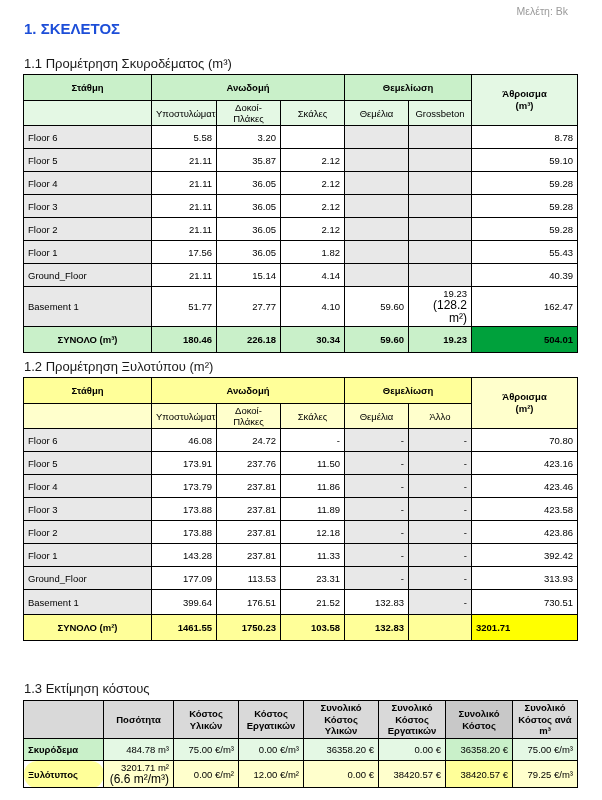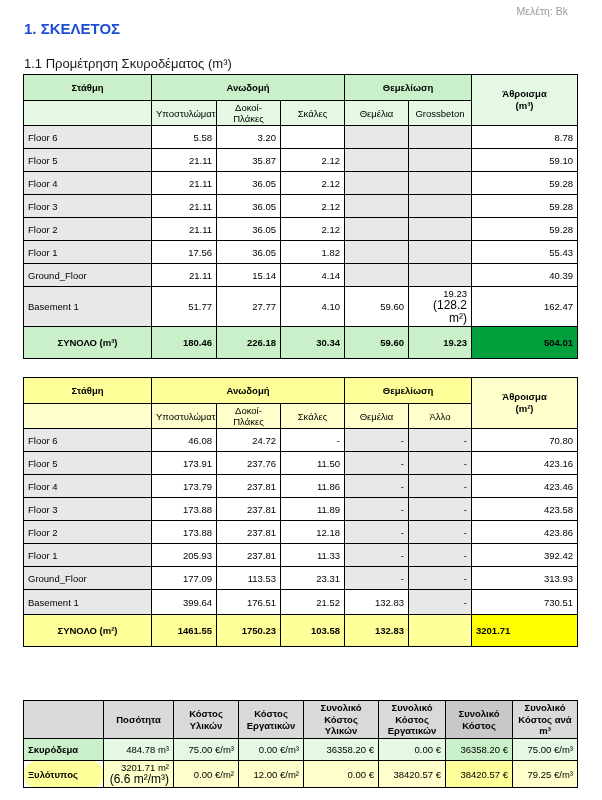--- a/index.html
+++ b/index.html
@@ -19,21 +19,21 @@
   table.t{position:absolute; left:23px; border-collapse:collapse; table-layout:fixed; width:554px; font-size:9.5px; color:#000;}
   .t1{top:74px;} .t2{top:377px;} .t3{top:700px;}
   .t th,.t td{border:1px solid var(--border,#000); padding:1px 4px; overflow:hidden; vertical-align:middle;}
   .t th{font-weight:bold; text-align:center;}
   .t .sub th{font-weight:normal;}
   
   .t1 .hr1{height:26px;} .t1 .hr2{height:25px;}
   .t2 .hr1{height:26px;} .t2 .hr2{height:24px;}
   .t1 tbody tr,.t2 tbody tr{height:23px;}
   .t1 tr.tall{height:28px;} .t2 tr.tall{height:25px;}
-  .t1 tr.total,.t2 tr.total{height:32px;padding-left:20px;}
+  .t1 tr.total,.t2 tr.total{height:26px;padding-left:20px;}
   .t3 thead tr{height:38px;} .t3 tr.r1{height:22px;} .t3 tr.r2{height:27px;}
   
   .sg{background:var(--green-strong,#c9f0c9);} .lg{background:var(--green-light,#e4f8e4);}
   .sy{background:var(--yellow-strong,#ffff99);} .ly{background:var(--yellow-light,#ffffcc);}
   .sum{vertical-align:top; padding-top:3px; line-height:1.25;}
   .blk{display:block;}
   
   .lbl{background:var(--gray-cell,#e8e8e8); text-align:left;}
   .num{text-align:right; background:#fff;}
   .gcell{background:var(--gray-cell,#e8e8e8); text-align:right;}
@@ -175,20 +175,21 @@
         <td class="tg num">180.46</td>
         <td class="tg num">226.18</td>
         <td class="tg num">30.34</td>
         <td class="tg num">59.60</td>
         <td class="tg num">19.23</td>
         <td class="tg-grand">504.01</td>
       </tr>
     </tbody>
   </table>
 
+  <h2 class="h-formwork">1.2 Προμέτρηση Ξυλοτύπου (m²)</h2>
   <table class="t t2">
     <colgroup>
       <col style="width:128px">
         <col style="width:65px">
         <col style="width:64px">
         <col style="width:64px">
       <col style="width:64px">
         <col style="width:63px">
         <col style="width:106px">
     </colgroup>
@@ -252,21 +253,21 @@
         <td class="lbl">Floor 2</td>
         <td class="num">173.88</td>
         <td class="num">237.81</td>
         <td class="num">12.18</td>
         <td class="gcell">-</td>
         <td class="gcell">-</td>
         <td class="num">423.86</td>
       </tr>
       <tr>
         <td class="lbl">Floor 1</td>
-        <td class="num">205.93</td>
+        <td class="num">143.28</td>
         <td class="num">237.81</td>
         <td class="num">11.33</td>
         <td class="gcell">-</td>
         <td class="gcell">-</td>
         <td class="num">392.42</td>
       </tr>
       <tr>
         <td class="lbl">Ground_Floor</td>
         <td class="num">177.09</td>
         <td class="num">113.53</td>
@@ -289,20 +290,21 @@
         <td class="ty num">1461.55</td>
         <td class="ty num">1750.23</td>
         <td class="ty num">103.58</td>
         <td class="ty num">132.83</td>
         <td class="ty num"></td>
         <td class="ty-grand">3201.71</td>
       </tr>
     </tbody>
   </table>
 
+  <h2 class="h-cost">1.3 Εκτίμηση κόστους</h2>
   <table class="t t3">
     <colgroup>
       <col style="width:80px">
         <col style="width:70px">
         <col style="width:65px">
         <col style="width:65px">
       <col style="width:75px">
         <col style="width:67px">
         <col style="width:67px">
         <col style="width:65px">

